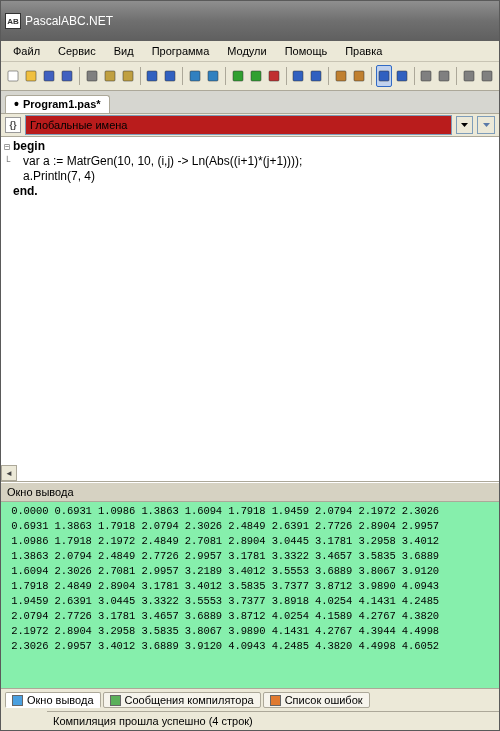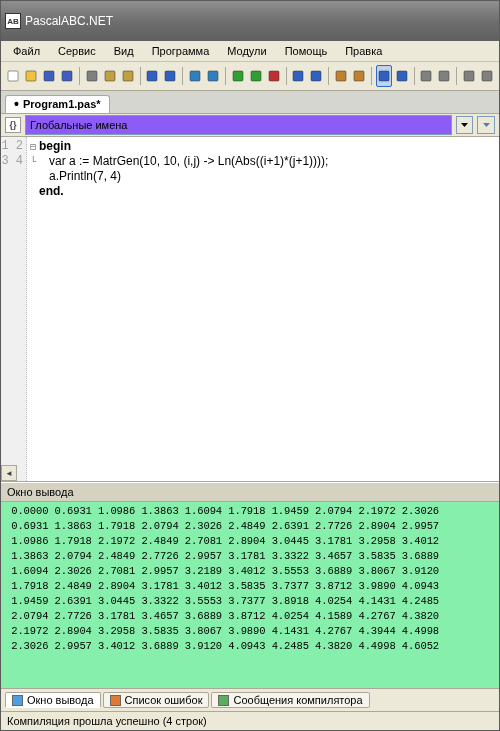--- a/index.html
+++ b/index.html
@@ -99,21 +99,21 @@
     width: 14px; height: 14px;
     background: #fff;
     border: 1px solid #999;
     font-size: 9px;
     display:flex; align-items:center; justify-content:center;
     font-weight:bold; color:#444;
   }
   .scope-row .combo {
     flex: 1;
     height: 18px;
-    background: #8b5cf6;
+    background: #b91c1c;
     border: 1px solid #7f9db9;
     display: flex; align-items: center;
     padding: 0 12px 0 4px;
     justify-content: flex-end;
   }
   .scope-row .combo-text { flex:1; }
   .scope-row .combo-arrow {
     width: 15px; height: 16px;
     background: #ece9d8;
     border: 1px solid #7f9db9;
@@ -207,20 +207,21 @@
   }
   .btab.active { background:#fff; border-bottom-color:#fff;}
   .sq { width:9px; height:9px; display:inline-block; }
   .statusbar {
     height: 18px;
     background: #ece9d8;
     border-top: 1px solid #aca899;
     display:flex; align-items:center;
     padding: 0 6px;
     font-size: 11px;
+    margin-left: 46px;
   }
   svg { display:block; }
 </style>
 </head>
 <body>
 
 <div class="window">
 
   <div class="titlebar">
     <span class="app-icon">AB</span>
@@ -387,24 +388,20 @@
         </svg>
     </div>
     <div class="help">
       <svg width="7" height="4">
           <polygon points="0,0 7,0 3.5,4" fill="#5a7aa8"></polygon>
         </svg>
     </div>
   </div>
 
   <div class="editor">
-    <div class="gutter" id="gutter">1
-2
-3
-4</div>
     <div class="fold-gutter" id="foldg">⊟
  
  
 └</div>
     <div class="code"><span class="kw">begin</span>
 <span>   var a := MatrGen(10, 10, (i,j) -&gt; Ln(Abs((i+1)*(j+1))));</span>
 <span>   a.Println(7, 4)</span>
 <span class="kw">end.</span></div>
     <div class="editor-scroll-left">◄</div>
   </div>
@@ -422,26 +419,26 @@
  2.0794 2.7726 3.1781 3.4657 3.6889 3.8712 4.0254 4.1589 4.2767 4.3820
  2.1972 2.8904 3.2958 3.5835 3.8067 3.9890 4.1431 4.2767 4.3944 4.4998
  2.3026 2.9957 3.4012 3.6889 3.9120 4.0943 4.2485 4.3820 4.4998 4.6052</div>
 
   <div class="bottom-tabs" id="btabs">
       <div class="btab active">
         <span class="sq" style="background: rgb(74, 160, 224); border: 1px solid rgb(102, 102, 102);"></span>
         <span>Окно вывода</span>
       </div>
       <div class="btab">
+        <span class="sq" style="background: rgb(90, 176, 90); border: 1px solid rgb(102, 102, 102);"></span>
+        <span>Сообщения компилятора</span>
+      </div>
+      <div class="btab">
         <span class="sq" style="background: rgb(224, 122, 48); border: 1px solid rgb(102, 102, 102);"></span>
         <span>Список ошибок</span>
       </div>
-      <div class="btab">
-        <span class="sq" style="background: rgb(90, 176, 90); border: 1px solid rgb(102, 102, 102);"></span>
-        <span>Сообщения компилятора</span>
-      </div>
     </div>
 
   <div class="statusbar">
     <span>Компиляция прошла успешно (4 строк)</span>
   </div>
 
 </div>
 
 </body></html>

